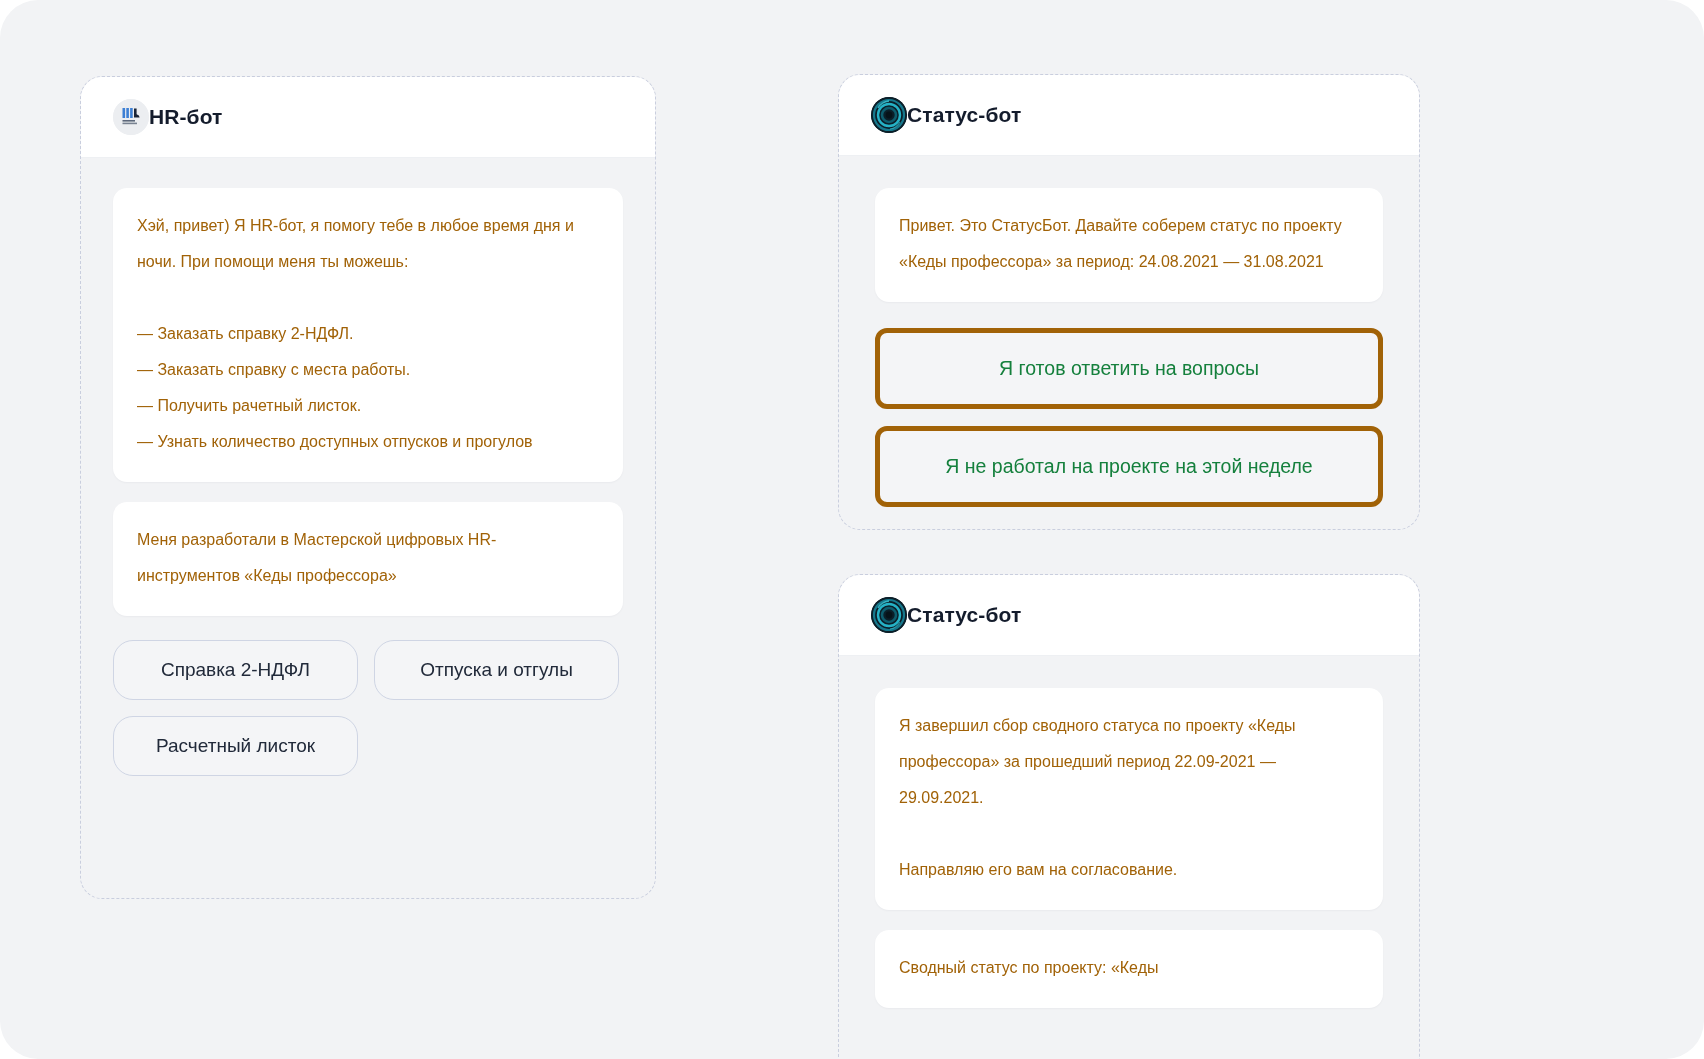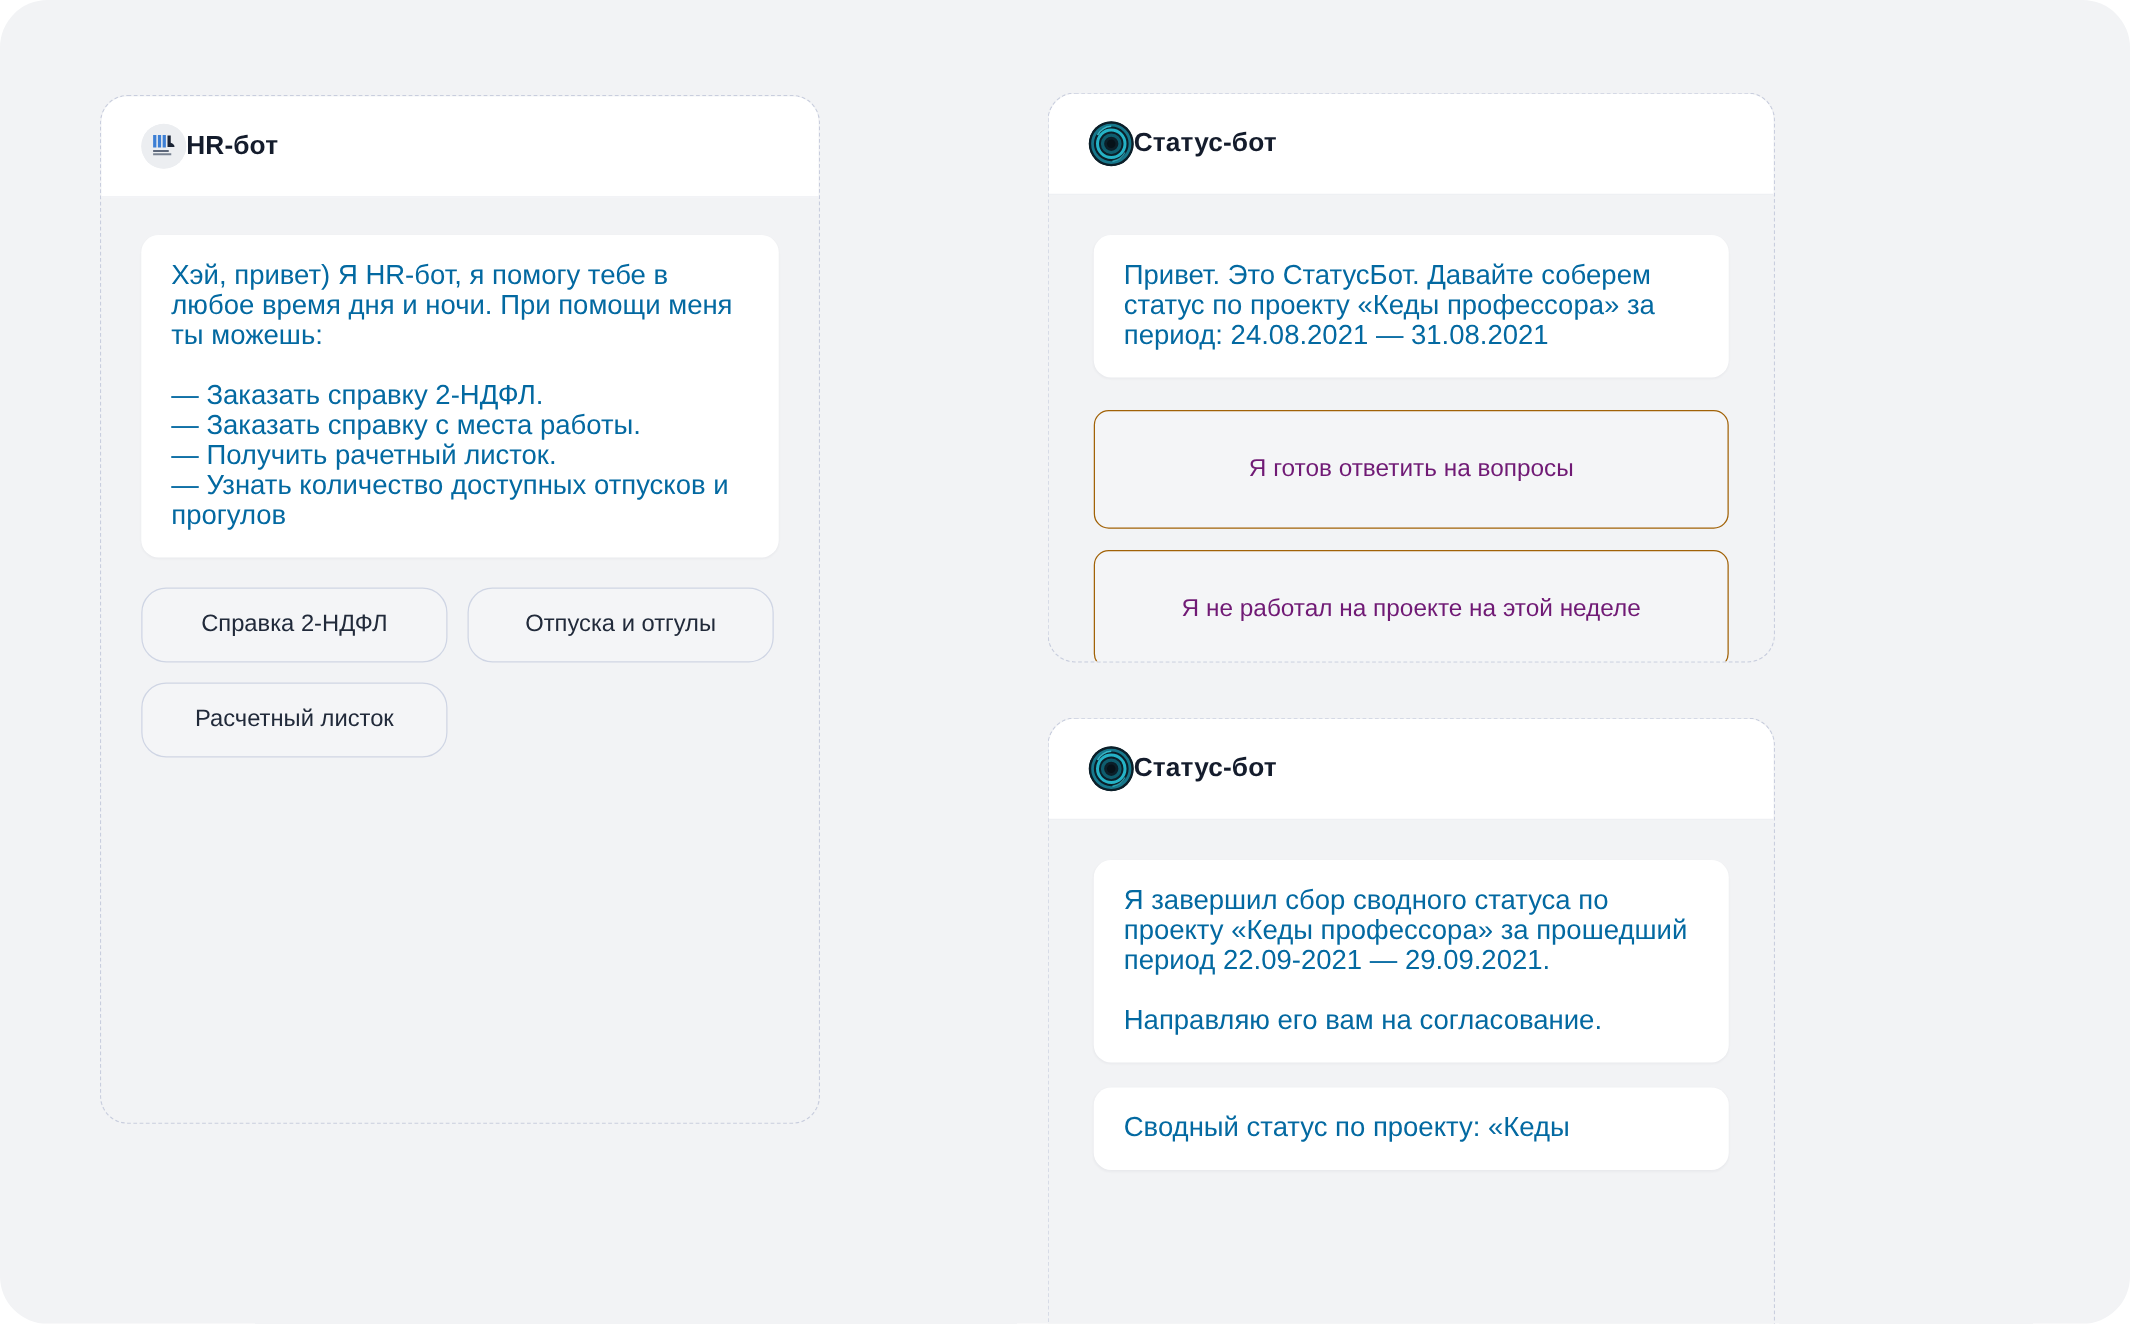--- a/index.html
+++ b/index.html
@@ -60,23 +60,23 @@
   }
 
   .avatar-hr { background: #eceef1; }
   .avatar-status { background: #0b1f29; }
 
   
   .bubble {
     background: #ffffff;
     border-radius: 14px;
     padding: 20px 24px 22px 24px;
-    font-size: 22px;
-    line-height: 24px;
-    color: #0369a1;
+    font-size: 16px;
+    line-height: 36px;
+    color: #a16207;
     white-space: pre-line;
     box-shadow: 0 1px 2px rgba(20,28,44,.04);
   }
 
   .bubble + .bubble { margin-top: 20px; }
 
   
   .chips {
     display: flex;
     flex-wrap: wrap;
@@ -102,27 +102,27 @@
   .chip-half { width: 245px; }
 
   .chips-stack {
     display: flex;
     flex-direction: column;
     gap: 17px;
     margin-top: 26px;
   }
 
   .chip-full {
-    border: 1px solid #a16207;
+    border: 5px solid #a16207;
     border-radius: 12px;
     background: #f4f5f7;
-    color: #701a75;
+    color: #15803d;
     font-size: 19.5px;
     font-family: "Liberation Sans", sans-serif;
-    padding: 35px 10px;
+    padding: 24px 10px;
     text-align: center;
     cursor: pointer;
   }
 
   
   #panel-hr        { left: 80px;  top: 76px;  width: 576px; height: 823px; }
   #panel-status-1  { left: 838px; top: 74px;  width: 582px; height: 456px; }
   #panel-status-2  { left: 838px; top: 574px; width: 582px; height: 520px; }
 
   #panel-status-1 .panel-body,
@@ -150,20 +150,21 @@
       <span class="panel-title">HR-бот</span>
     </div>
 
     <div class="panel-body">
       <div class="bubble">Хэй, привет) Я HR-бот, я помогу тебе в любое время дня и ночи. При помощи меня ты можешь:
 
 — Заказать справку 2-НДФЛ.
 — Заказать справку с места работы.
 — Получить рачетный листок.
 — Узнать количество доступных отпусков и прогулов</div>
+      <div class="bubble">Меня разработали в Мастерской цифровых HR-инструментов «Кеды профессора»</div>
 
       <div class="chips">
         <button class="chip chip-half">Справка 2-НДФЛ</button>
         <button class="chip chip-half">Отпуска и отгулы</button>
         <button class="chip chip-half">Расчетный листок</button>
       </div>
     </div>
   </div>
 
   <div class="panel" id="panel-status-1">

